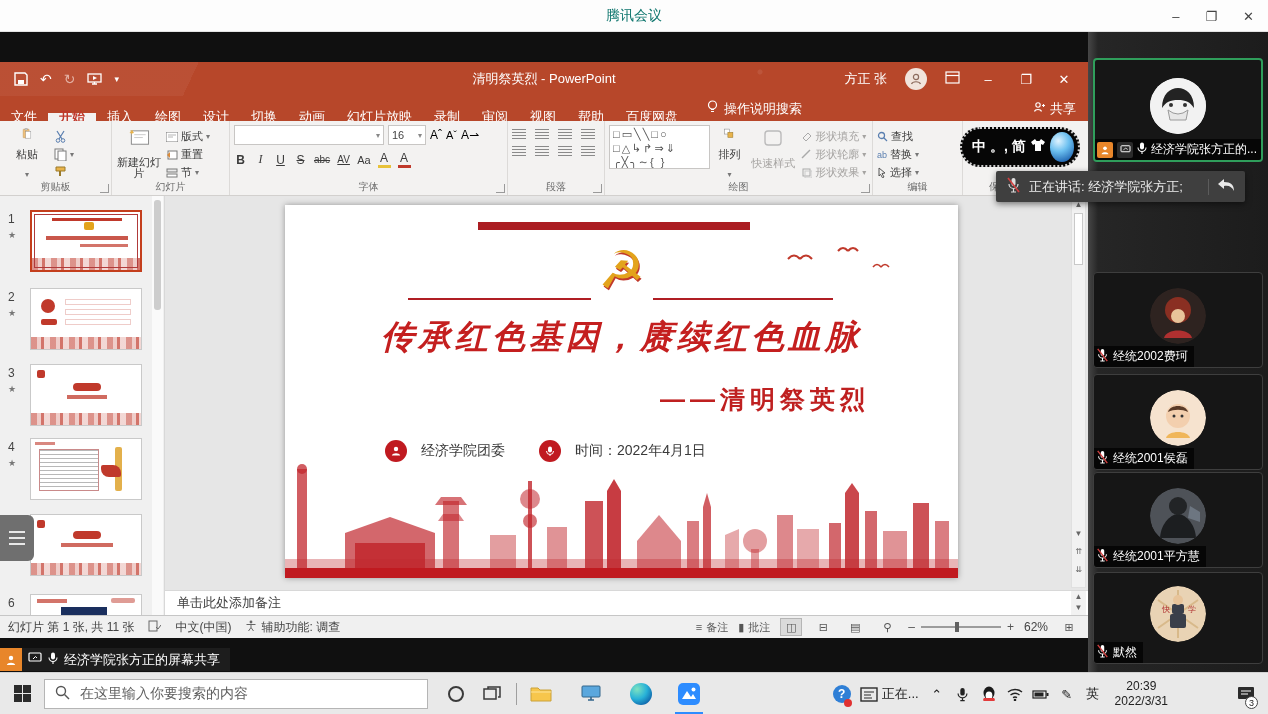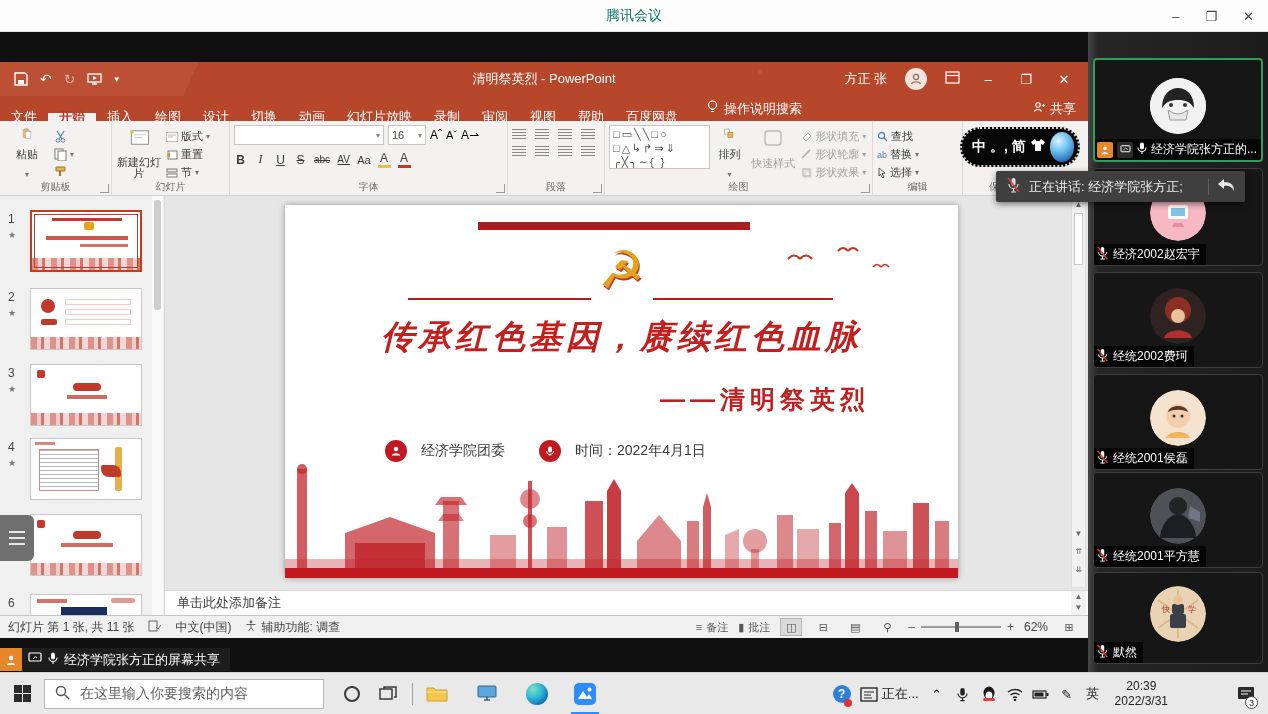--- a/index.html
+++ b/index.html
@@ -116,21 +116,21 @@
   .tile { position:absolute; left:5px; width:170px; background:#161616; border:1px solid #3e3e3e; border-radius:4px; overflow:hidden;text-align:right; }
   .tile.speaking { border:2px solid #2f9e5b; }
   .avatar { position:absolute; left:50%; top:46%; transform:translate(-50%,-50%); width:56px; height:56px; border-radius:50%; overflow:hidden; }
   .namebar { position:absolute; left:0; bottom:0; display:flex; align-items:center; gap:4px; background:rgba(0,0,0,.72); padding:2px 6px 2px 2px; color:#fff; font-size:12px; white-space:nowrap; max-width:168px; overflow:hidden; }
   .nb-person { width:16px; height:16px; background:#e8862a; display:flex; align-items:center; justify-content:center; border-radius:2px; }
   .nb-screen { width:16px; height:16px; background:#2b2b2b; display:flex; align-items:center; justify-content:center; border-radius:2px; }
 
   
   .taskbar { left:0; top:672px; width:1268px; height:42px; background:#e9e9e9; border-top:1px solid #d2d2d2; z-index:70; display:flex; align-items:center; }
   .tb-start { width:44px; height:42px; display:flex; align-items:center; justify-content:center; }
-  .tb-search { width:280px; height:30px; background:#fff; border:1px solid #b5b5b5; display:flex; align-items:center; gap:10px; padding:0 10px; color:#5f5f5f; font-size:14px; }
+  .tb-search { width:384px; height:30px; background:#fff; border:1px solid #b5b5b5; display:flex; align-items:center; gap:10px; padding:0 10px; color:#5f5f5f; font-size:14px; }
   .tb-icon { width:36px; height:42px; display:flex; align-items:center; justify-content:center; position:relative; }
   .tb-divider { width:1px; height:22px; background:#9f9f9f; margin:0 6px; }
   .tb-underline { position:absolute; bottom:0; left:4px; right:4px; height:3px; background:#2d8cff; }
   .tray { position:absolute; right:0; top:0; height:42px; display:flex; align-items:center; gap:2px; padding-right:4px; }
   .tray-item { min-width:24px; height:42px; display:flex; align-items:center; justify-content:center; font-size:13px; color:#222; position:relative; }
   .tray-win { display:flex; align-items:center; gap:4px; font-size:13px; color:#222; padding:0 4px; }
   .tb-clock { display:flex; flex-direction:column; align-items:center; justify-content:center; font-size:12px; color:#222; line-height:15px; padding:0 8px; }
   .badge-red { position:absolute; right:2px; bottom:8px; width:8px; height:8px; border-radius:50%; background:#e03131; }
   .notif-badge { position:absolute; right:0px; bottom:6px; width:13px; height:13px; border-radius:50%; background:#fff; border:1px solid #444; font-size:9px; display:flex; align-items:center; justify-content:center; color:#222; }
 
@@ -684,38 +684,20 @@
           </svg>
         </span>
       <span><svg width="10" height="13" viewBox="0 0 10 13">
             <rect x="3" y="0.5" width="4" height="7" rx="2" fill="#fff"></rect>
             <path d="M1 5.5a4 4 0 0 0 8 0M5 9.5V12" stroke="#fff" fill="none" stroke-width="1.1"></path>
           </svg></span>
       <span>经济学院张方正的...</span>
     </div>
   </div>
 
-  <div class="tile" style="top:136px;height:98px;">
-    <div class="avatar">
-      <svg width="56" height="56" viewBox="0 0 56 56">
-          <circle cx="28" cy="28" r="28" fill="#f7b8c4"></circle>
-          <rect x="18" y="20" width="20" height="14" rx="2" fill="#fff"></rect>
-          <rect x="21" y="23" width="14" height="8" fill="#7fc4e8"></rect>
-          <path d="M24 38h8l2 4H22z" fill="#e88aa0"></path>
-        </svg>
-    </div>
-    <div class="namebar">
-      <span class="micmuted"><svg width="13" height="14" viewBox="0 0 15 16">
-            <rect x="5.5" y="1" width="4" height="8" rx="2" fill="#fff"></rect>
-            <path d="M3 7a4.5 4.5 0 0 0 9 0M7.5 11.5V15M5 15h5" stroke="#fff" fill="none" stroke-width="1.2"></path>
-            <path d="M2 1l11 14" stroke="#d34040" stroke-width="1.6"></path>
-          </svg></span>
-      <span>经济2002赵宏宇</span>
-    </div>
-  </div>
 
   <div class="tile" style="top:240px;height:96px;">
     <div class="avatar">
       <svg width="56" height="56" viewBox="0 0 56 56">
           <circle cx="28" cy="28" r="28" fill="#2e2320"></circle>
           <circle cx="28" cy="22" r="13" fill="#8a2f22"></circle>
           <circle cx="28" cy="28" r="7" fill="#e8c49a"></circle>
           <path d="M14 50c2-10 26-10 28 0z" fill="#b03030"></path>
         </svg>
     </div>

